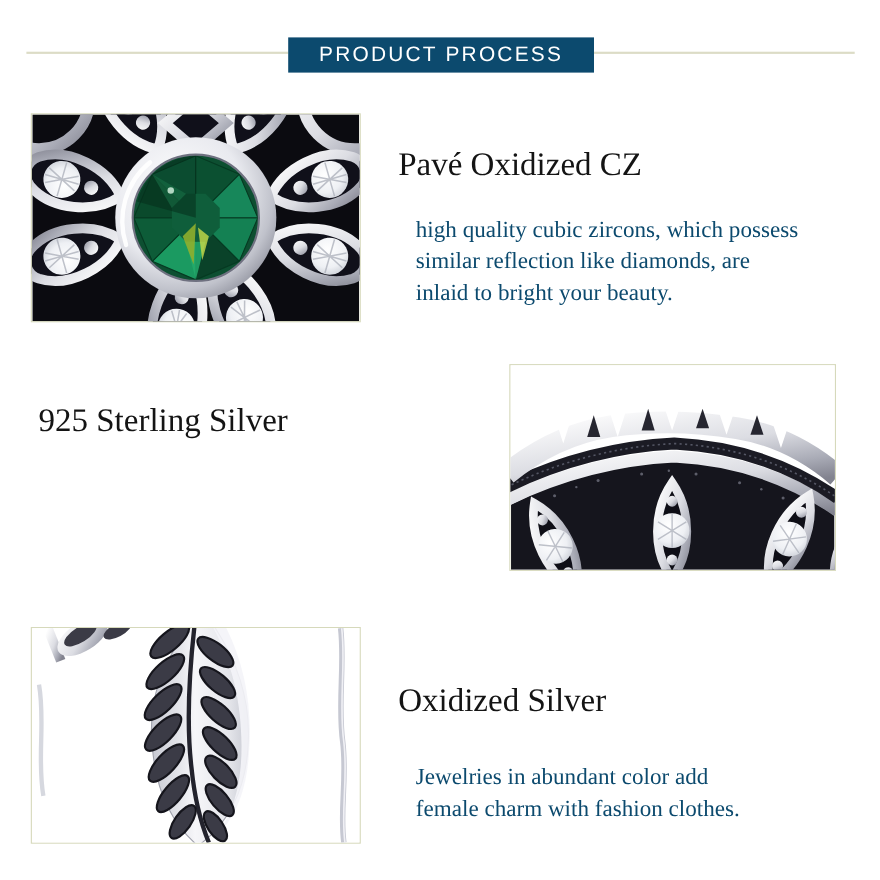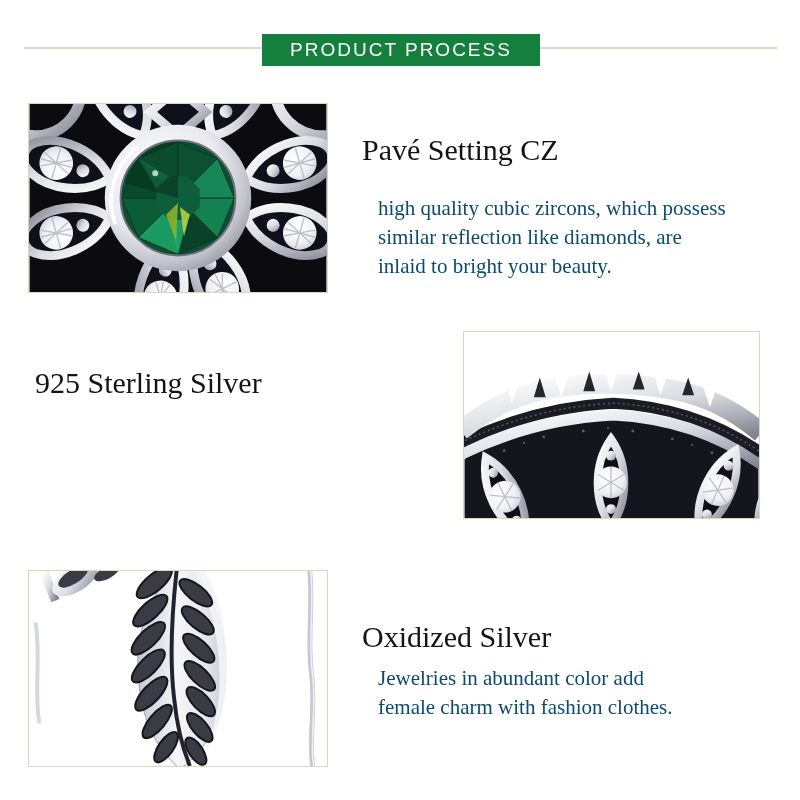--- a/index.html
+++ b/index.html
@@ -22,21 +22,21 @@
     height: 2px;
     background: #dcdcc6;
     top: 47px;
   }
   .header-line.left  { left: 24px;  width: 238px; }
   .header-line.right { left: 540px; width: 237px; }
   .header-box {
     position: absolute;
     left: 262px; top: 34px;
     width: 278px; height: 32px;
-    background: #15803d;
+    background: #0c4a6e;
     display: flex;
     align-items: center;
     justify-content: center;
   }
   .header-box span {
     font-family: "Liberation Sans", sans-serif;
     font-size: 19px;
     letter-spacing: 2px;
     color: #ffffff;
     white-space: nowrap;
@@ -58,21 +58,21 @@
     font-size: 21px;
     line-height: 29px;
     color: #0c4a6e;
     white-space: pre-line;
   }
   .t1 { left: 362px; top: 133px; }
   .d1 { left: 362px; top: 178px; width: 412px; }
   .t2 { left: 35px;  top: 366px; }
   .d2 { left: 35px;  top: 410px; width: 412px; }
   .t3 { left: 362px; top: 608px; margin-top: 12px; }
-  .d3 { left: 362px; top: 648px; width: 412px; }
+  .d3 { left: 362px; top: 676px; width: 412px; }
 
   
   figure {
     position: absolute;
     margin: 0;
     box-sizing: border-box;
     border: 1px solid #d6d9bb;
     background: #ffffff;
   }
   figure svg { display: block; width: 100%; height: 100%; }
@@ -157,21 +157,21 @@
       <path d="M141,117 L159,117 L150,152 Z" fill="#23ab6c" opacity="0.85"></path>
       <path d="M128,86 L141,73 L110,55 Z" fill="#2fbd78" opacity="0.6"></path>
       <path d="M138,112 L150,100 L148,138 Z" fill="#8fae2e" opacity="0.9"></path>
       <path d="M152,104 L162,112 L156,134 Z" fill="#c8dc49" opacity="0.8"></path>
       <path d="M150,38 A57,57 0 0 0 96,80 L150,95 Z" fill="#052d1b" opacity="0.55"></path>
       <circle cx="127" cy="70" r="3" fill="#d9f5e4" opacity="0.8"></circle>
       <circle cx="150" cy="95" r="58" fill="none" stroke="#6f7180" stroke-width="2"></circle>
       <path d="M86,120 A70,70 0 0 1 108,44" stroke="#ffffff" stroke-width="4" fill="none" opacity="0.9" stroke-linecap="round"></path>
     </svg>
   </figure>
-  <h2 class="sec-title t1">Pavé Setting CZ</h2>
+  <h2 class="sec-title t1">Pavé Oxidized CZ</h2>
   <p class="sec-desc d1">high quality cubic zircons, which possess
 similar reflection like diamonds, are
 inlaid to bright your beauty.</p>
 
   <h2 class="sec-title t2">925 Sterling Silver</h2>
   <figure class="fig2">
     <svg viewBox="0 0 297 188" aria-label="sterling-silver-rim-macro-photo">
       <defs>
         <g id="lens">
           <path d="M0,0 C-18,-24 -18,-62 0,-88 C18,-62 18,-24 0,0 Z" fill="#0e0e16" stroke="url(#slv)" stroke-width="8"></path>

